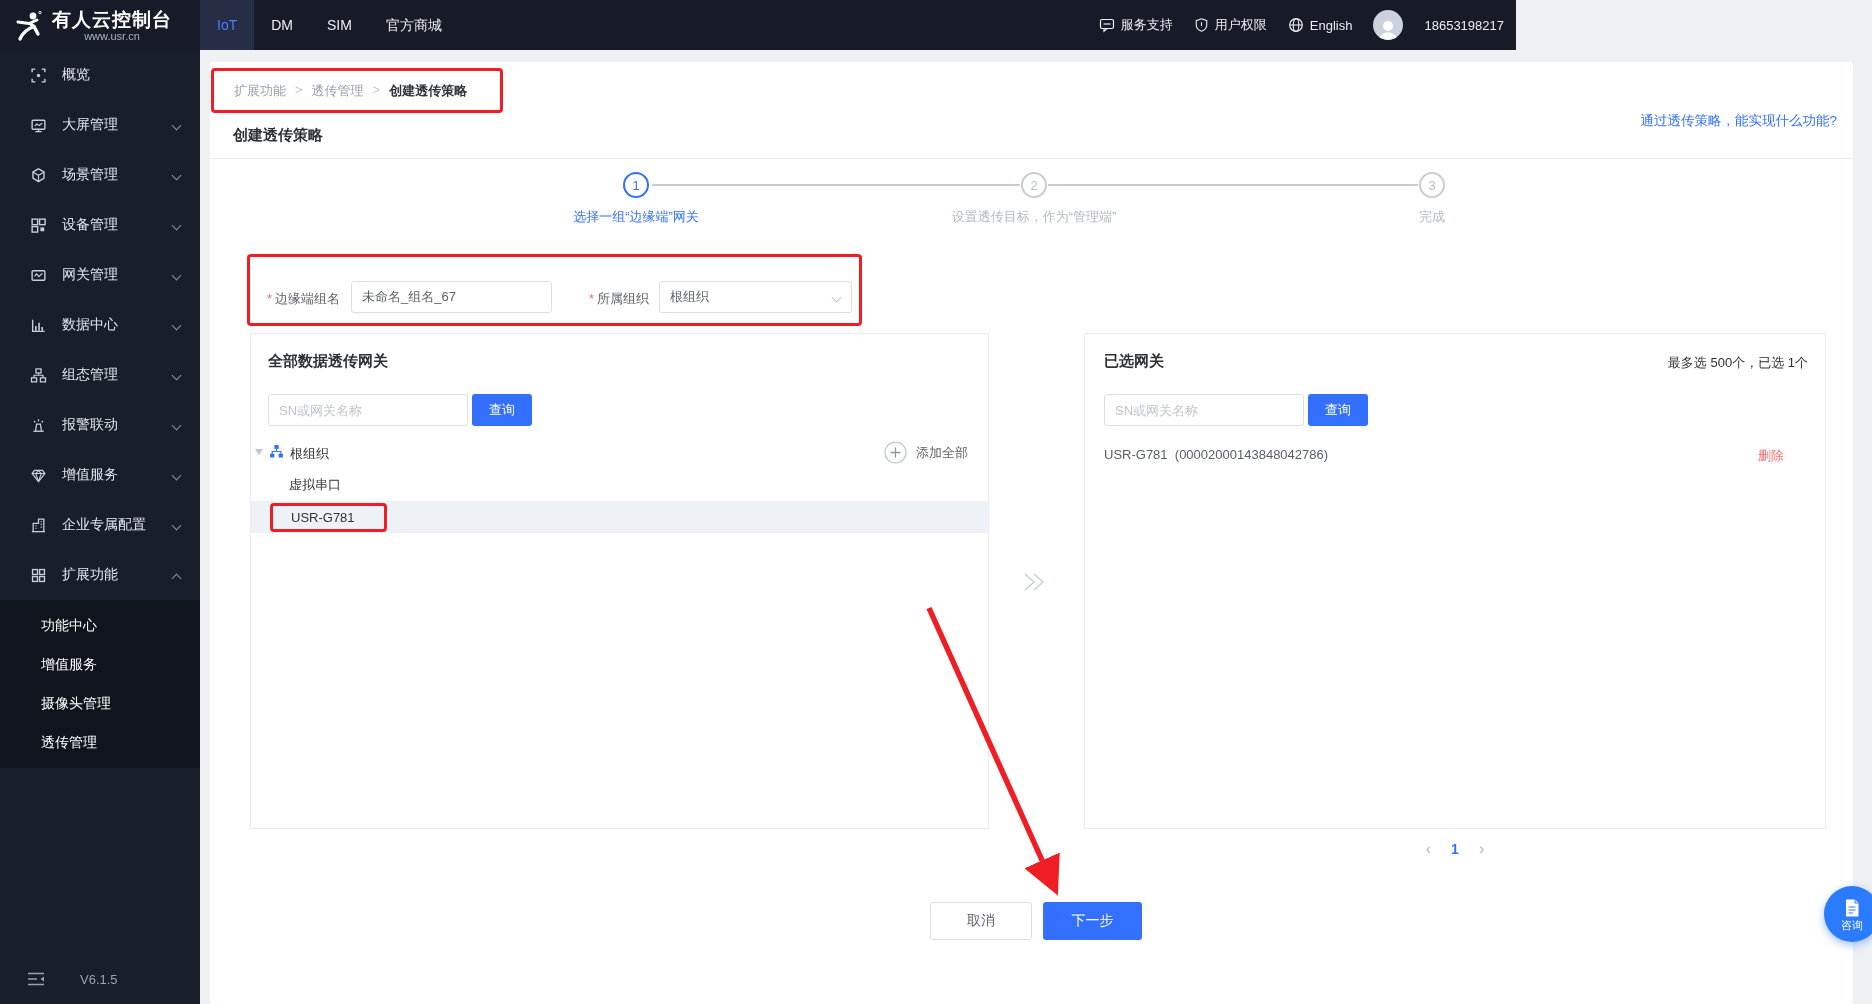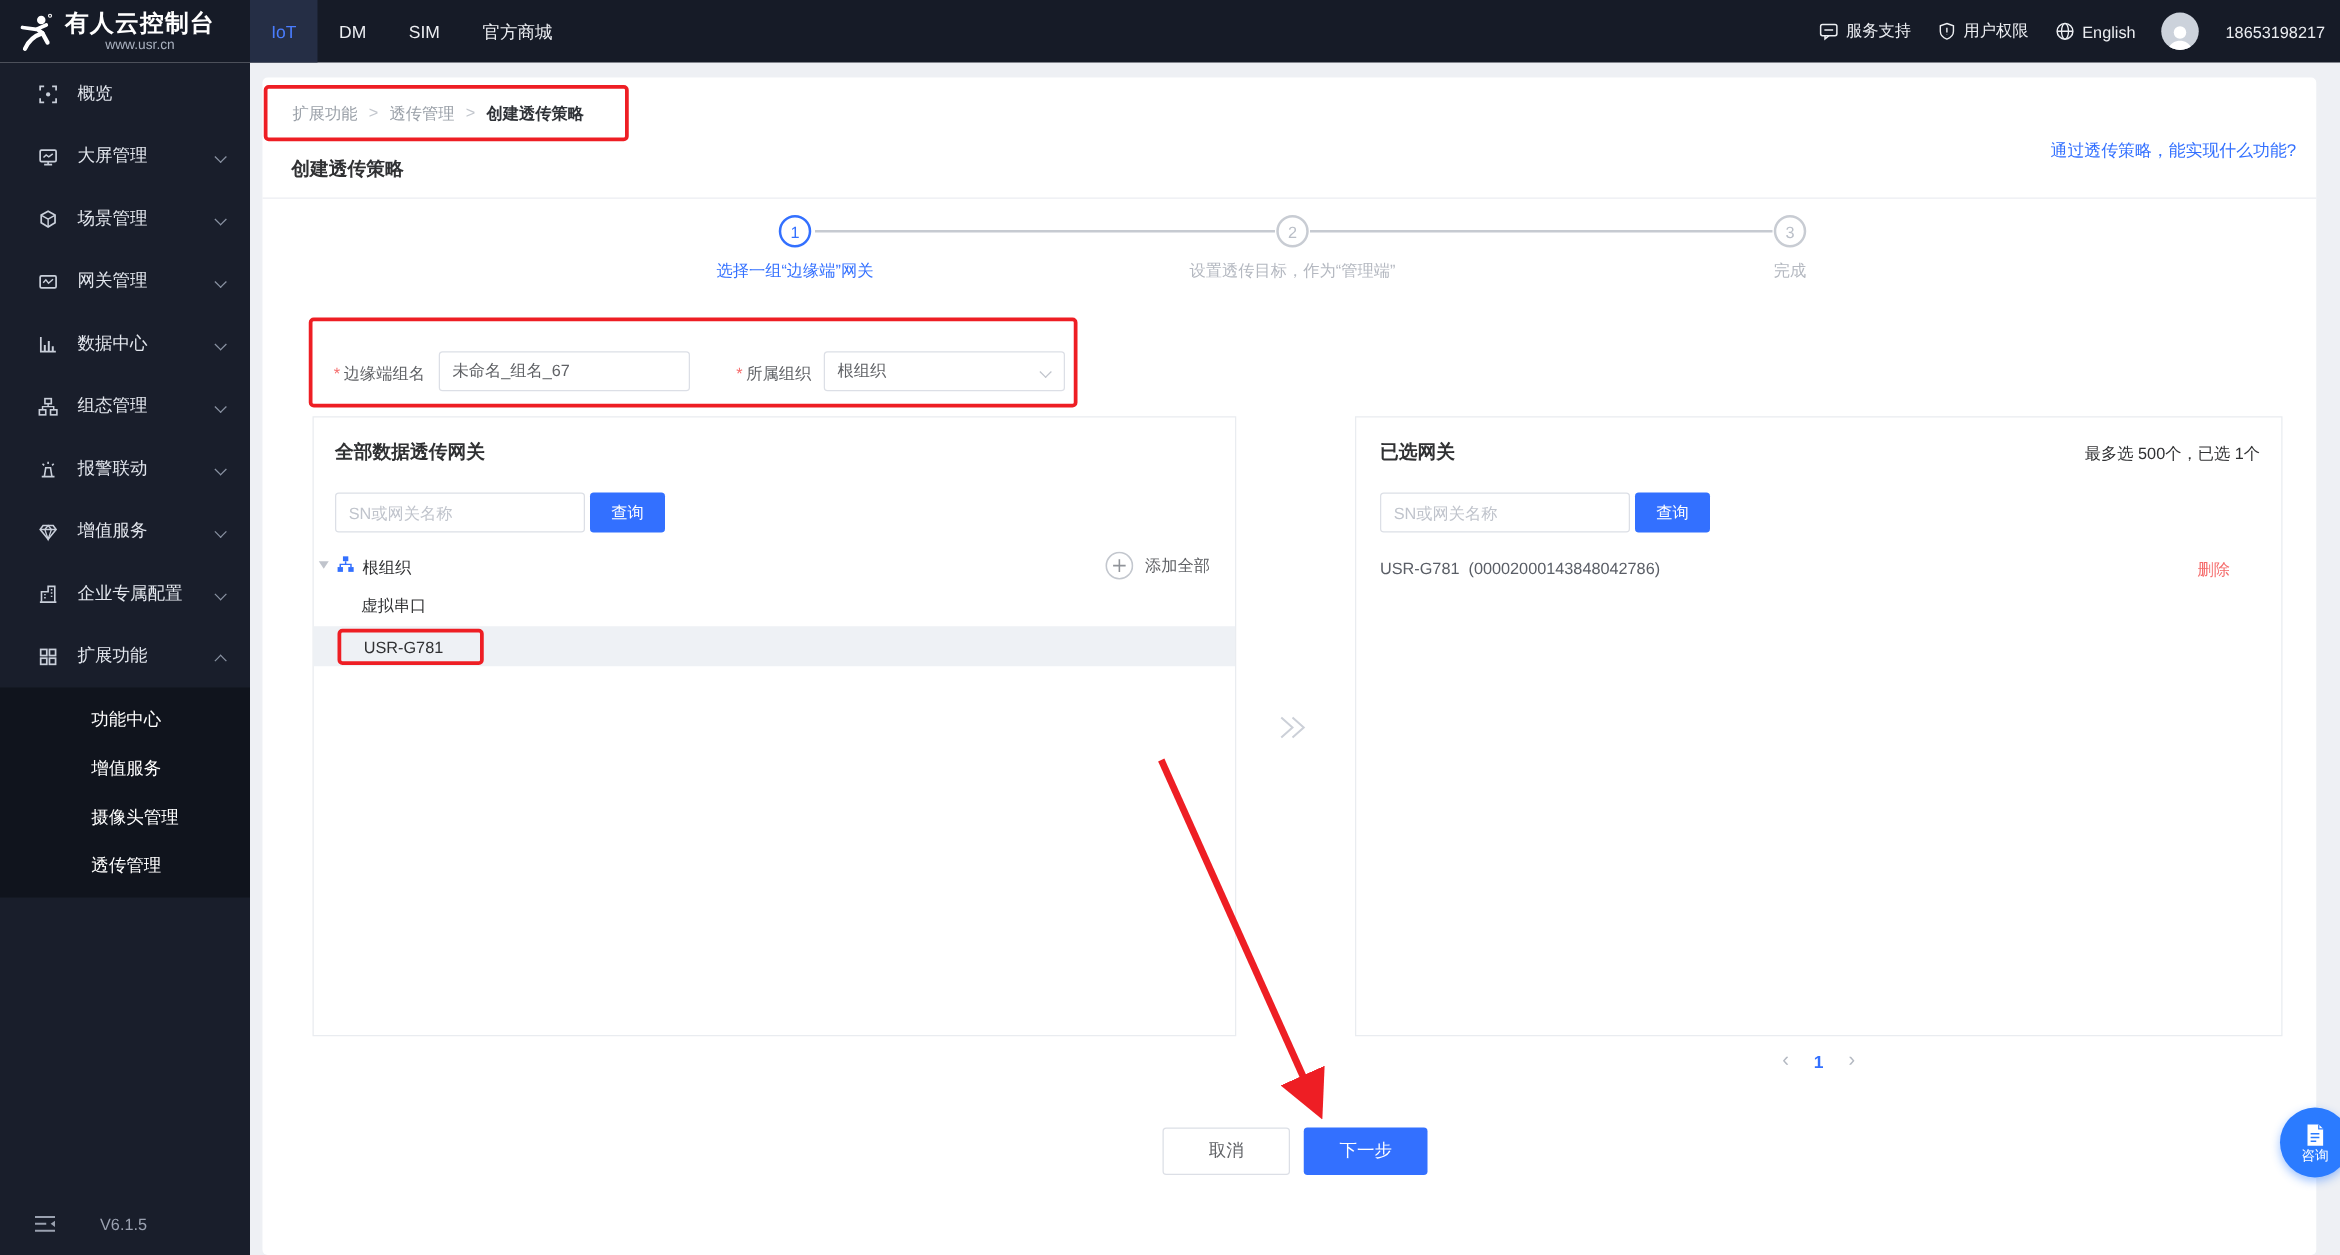--- a/index.html
+++ b/index.html
@@ -3,40 +3,40 @@
 <meta charset="utf-8">
 <style>
   * { margin:0; padding:0; box-sizing:border-box; }
   html,body { width:1872px; height:1004px; }
   body { font-family:"Liberation Sans", sans-serif; background:#eef0f4; }
   #app { position:relative; width:1872px; height:1004px; overflow:hidden; background:#eef0f4; }
   .abs { position:absolute; }
   .nowrap { white-space:nowrap; }
 
   
-  #topbar { position:absolute; left:0; top:0; width:1872px; height:50px; background:#161b27; z-index:5; }
+  #topbar { position:absolute; left:0; top:0; width:1516px; height:50px; background:#161b27; z-index:5; }
   #logo { position:absolute; left:14px; top:9px; display:flex; align-items:center; gap:8px; }
   #logo-text { display:flex; flex-direction:column; align-items:center; }
   #logo-title { color:#fff; font-size:19px; font-weight:bold; letter-spacing:1px; line-height:21px; }
   #logo-sub { color:#aab2c0; font-size:11px; line-height:12px; }
   #top-tabs { position:absolute; left:200px; top:0; height:50px; display:flex; }
   .tab { height:50px; line-height:50px; padding:0 17px; color:#eceef2; font-size:14px; cursor:pointer; }
   .tab.active { background:#252e45; color:#4a7dff; }
   #top-right { position:absolute; right:12px; top:0; height:50px; display:flex; align-items:center; gap:21px; color:#eceef2; font-size:13px;text-align:right; }
   .top-right-item { display:flex; align-items:center; gap:6px; }
   #avatar { width:30px; height:30px; border-radius:50%; background:#ccd2db; display:flex; align-items:flex-end; justify-content:center; overflow:hidden; }
 
   
   #sidebar { position:absolute; left:0; top:50px; width:200px; height:954px; background:#191e2b; z-index:4; }
   .side-item { position:relative; height:50px; display:flex; align-items:center; padding-left:30px; gap:15px; color:#e2e6ed; font-size:14px; cursor:pointer; }
   .side-item svg { flex:0 0 auto; }
   .chev { position:absolute; right:20px; top:22px; width:7px; height:7px; border-right:1.4px solid #8a93a3; border-bottom:1.4px solid #8a93a3; transform:rotate(45deg); }
   .chev.up { transform:rotate(-135deg); top:25px; }
   #submenu { background:#10141d; padding:6px 0; }
-  .sub-item { height:39px; line-height:39px; padding-left:73px; color:#ffffff; font-size:14px; cursor:pointer; }
+  .sub-item { height:39px; line-height:39px; padding-left:41px; color:#ffffff; font-size:14px; cursor:pointer; }
   #side-footer { position:absolute; left:0; bottom:10px; width:200px; height:30px; display:flex; align-items:center;margin-top:44px; }
   #side-footer .ver { position:absolute; left:80px; color:#9aa1b0; font-size:13px; }
   #collapse-ic { position:absolute; left:27px; }
 
   
   #card { position:absolute; left:210px; top:62px; width:1643px; height:942px; background:#ffffff; border-radius:4px; z-index:1; }
 
   
   #breadcrumb { position:absolute; left:234px; top:82px; display:flex; gap:9px; font-size:13px; z-index:2; }
   .bc-dim { color:#9aa0a8; } .bc-sep { color:#c3c7ce; } .bc-cur { color:#2f3237; font-weight:bold; }
@@ -183,20 +183,30 @@
       </svg>
       <span>大屏管理</span>
       <i class="chev"></i>
     </div>
     <div class="side-item">
       <svg width="17" height="17" viewBox="0 0 16 16">
         <path d="M8 1.8 L13.2 4.7 V10.5 L8 13.8 L2.8 10.5 V4.7 Z" fill="none" stroke="#c9cfda" stroke-width="1.3"></path>
         <path d="M3 5 L8 7.8 L13 5 M8 7.8 V13.5" fill="none" stroke="#c9cfda" stroke-width="1.1"></path>
       </svg>
       <span>场景管理</span>
+      <i class="chev"></i>
+    </div>
+    <div class="side-item">
+      <svg width="17" height="17" viewBox="0 0 16 16">
+        <rect x="2" y="2" width="5.2" height="5.2" fill="none" stroke="#c9cfda" stroke-width="1.3"></rect>
+        <rect x="9" y="2" width="5.2" height="5.2" fill="none" stroke="#c9cfda" stroke-width="1.3"></rect>
+        <rect x="2" y="9" width="5.2" height="5.2" fill="none" stroke="#c9cfda" stroke-width="1.3"></rect>
+        <rect x="9.8" y="9.8" width="3.6" height="3.6" fill="#c9cfda"></rect>
+      </svg>
+      <span>设备管理</span>
       <i class="chev"></i>
     </div>
     <div class="side-item">
       <svg width="17" height="17" viewBox="0 0 16 16">
         <rect x="2" y="3.5" width="12" height="9" rx="1" fill="none" stroke="#c9cfda" stroke-width="1.3"></rect>
         <path d="M4.3 8.7 L6.3 6.5 L8.3 9 L11.7 6" fill="none" stroke="#c9cfda" stroke-width="1.1"></path>
       </svg>
       <span>网关管理</span>
       <i class="chev"></i>
     </div>

